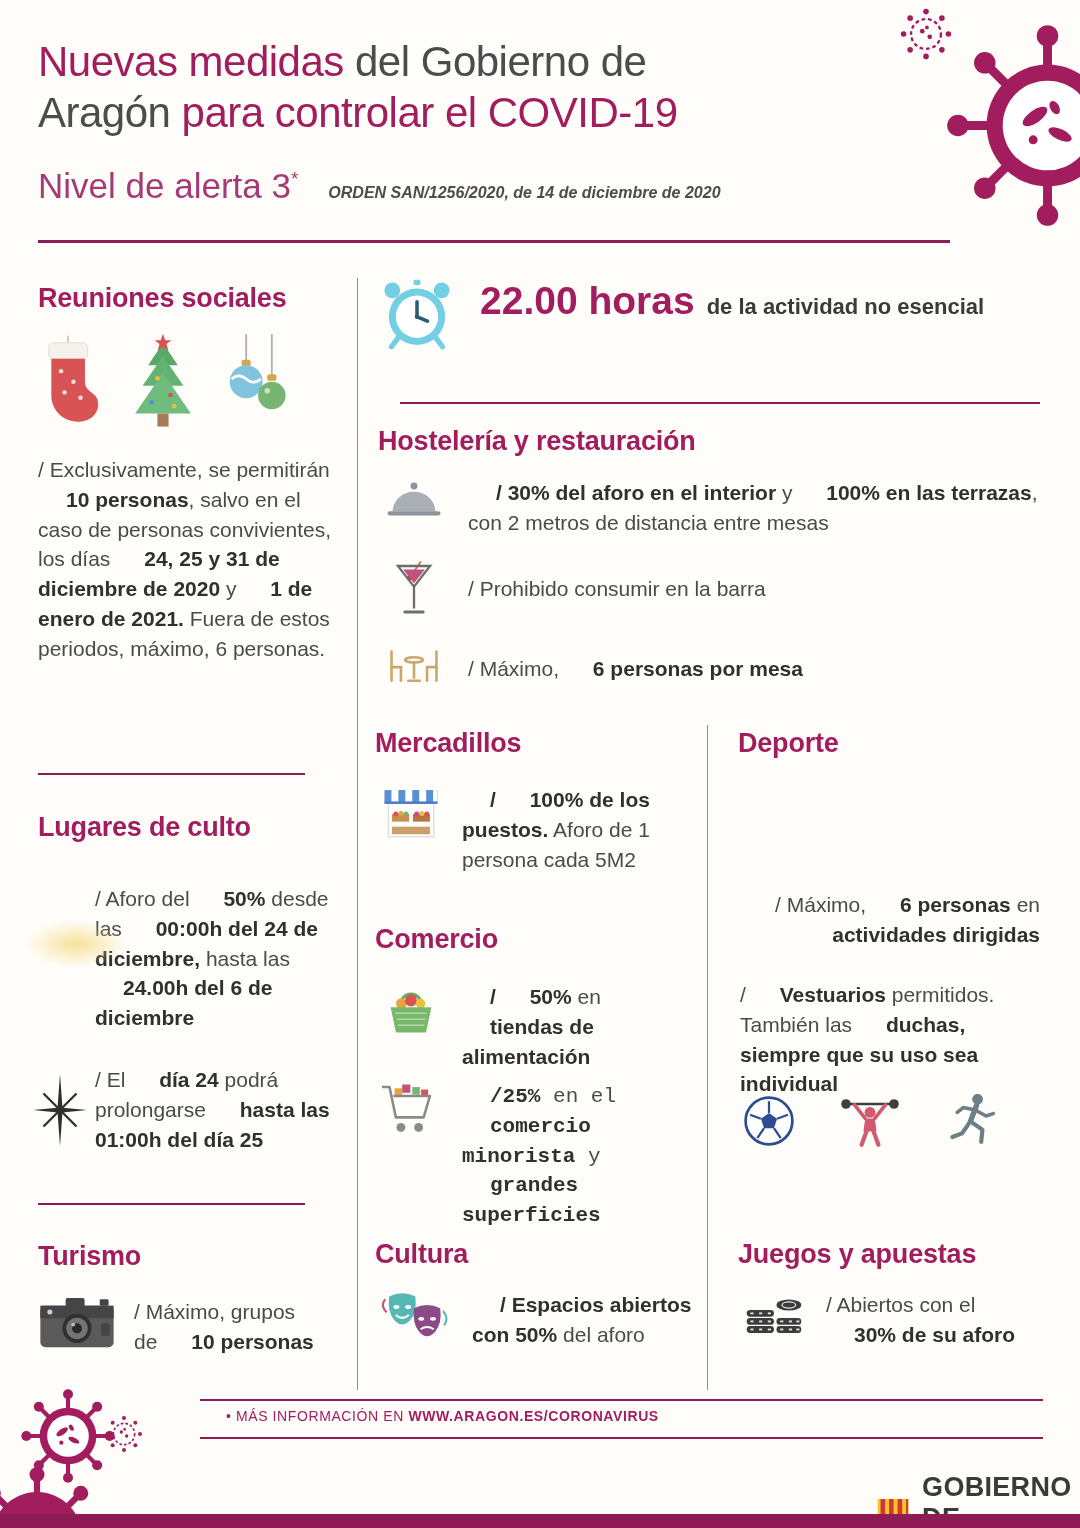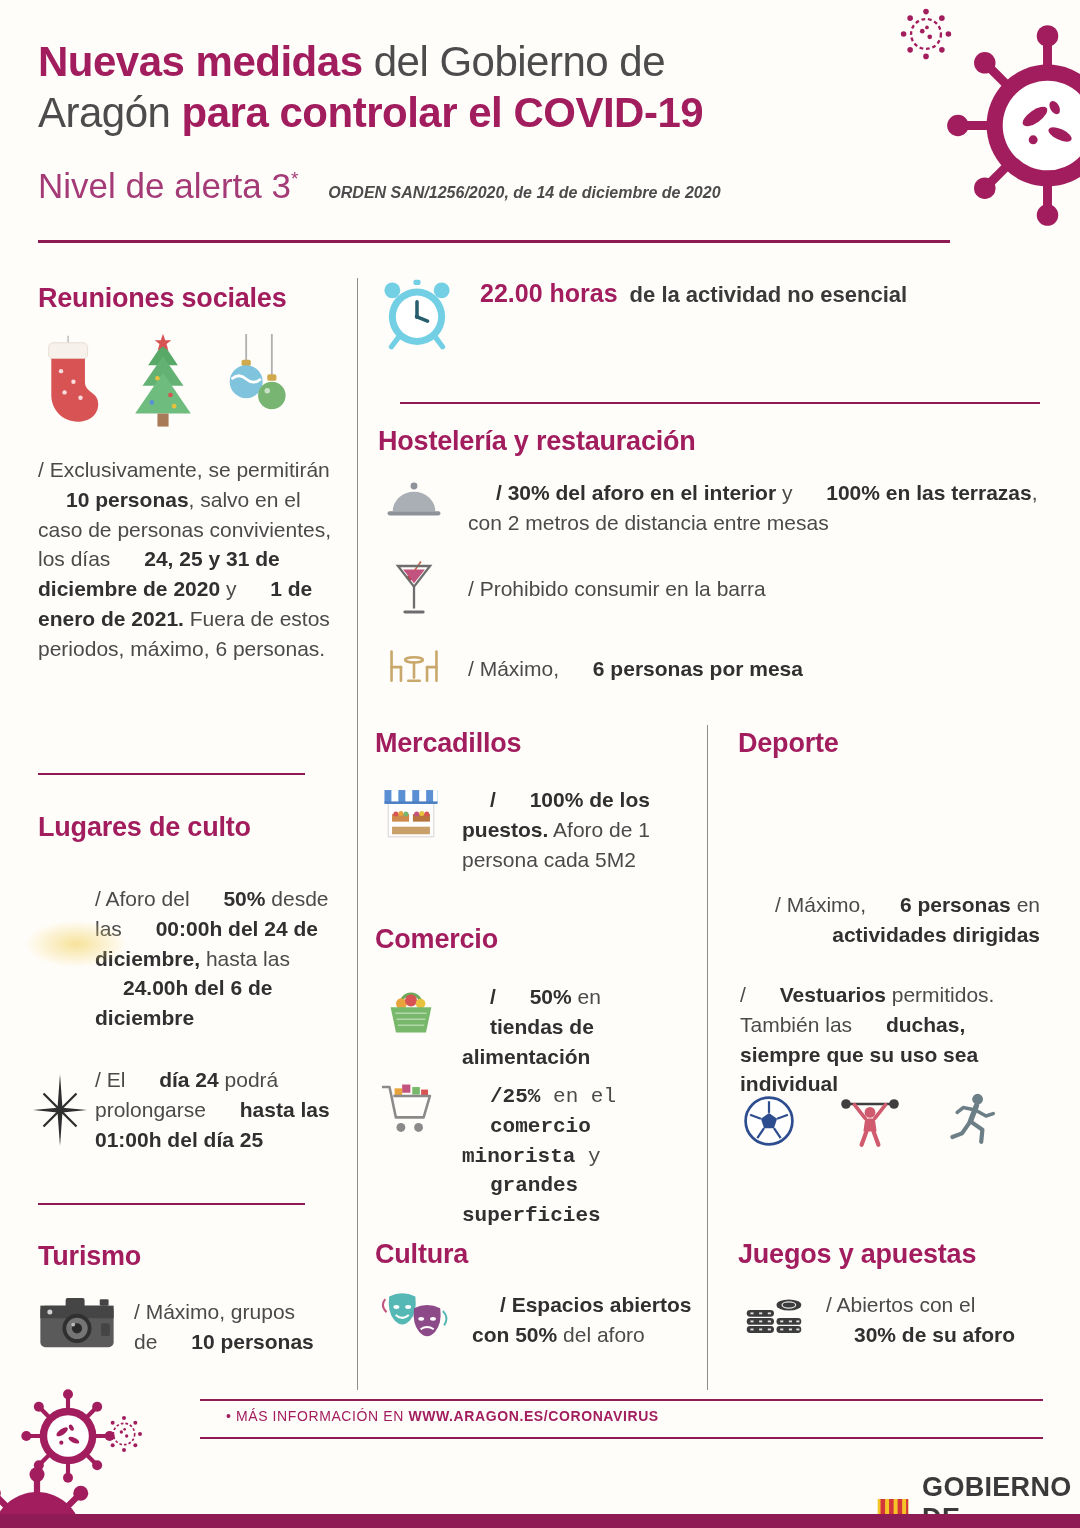--- a/index.html
+++ b/index.html
@@ -7,30 +7,30 @@
   body{ margin:0; background:#d9d9d9; }
   .page{ position:relative; width:1080px; height:1528px; background:#fffdfa; overflow:hidden;
          font-family:"Liberation Sans","DejaVu Sans",sans-serif; color:#474747; }
   .abs{ position:absolute; }
   .h2{ font-size:27px; font-weight:bold; color:var(--mag); letter-spacing:-0.2px; }
   .txt{ font-size:21px; line-height:1.42; color:#4a4a4a; }
   .txt .b{ font-weight:bold; color:#303030;margin-left:28px; }
   .hline{ position:absolute; height:2px; background:var(--magd); }
   .vline{ position:absolute; width:1px; background:#8d8d8d; }
   .title{ position:absolute; left:38px; top:36px; font-size:42px; line-height:1.22; color:#4c4c4c; letter-spacing:-0.5px; }
-  .title .mag{ color:var(--mag); font-weight:bold; }
+  .title .mag{ color:var(--mag); font-weight:normal; }
   .title .gry{ font-weight:400; }
   .alertline{ position:absolute; left:38px; top:166px; display:flex; align-items:baseline; gap:30px; }
   .alert{ font-size:35px; color:#a43b77; }
   .alert sup{ font-size:19px; }
   .order{ font-size:16px; font-style:italic; font-weight:bold; color:#4c4c4c; }
   .closing{ position:absolute; left:380px; top:277px; display:flex; gap:26px; }
   .closing .l1{ font-size:24px; font-weight:bold; color:#3a3a3a; padding-top:2px; }
   .l2{ display:flex; align-items:baseline; gap:12px; margin-top:2px; }
-  .l2 .time{ font-size:25px; font-weight:bold; color:var(--mag); }
+  .l2 .time{ font-size:39px; font-weight:bold; color:var(--mag); }
   .l2 .sfx{ font-size:22px; font-weight:bold; color:#3a3a3a; }
   .row{ display:flex; gap:18px; align-items:flex-start; }
   .ic{ flex:0 0 auto; display:flex; justify-content:center; }
   .pad1{ padding-top:14px; }
   .pad2{ padding-top:4px; }
   .indent{ margin-left:57px; }
   .sun-glow{ position:absolute; left:-14px; top:36px; width:104px; height:48px;
              background:radial-gradient(ellipse at center, rgba(243,214,110,0.68) 0%, rgba(243,214,110,0) 70%); }
   .sports{ position:absolute; left:742px; top:1092px; display:flex; gap:44px; align-items:center; }
   .finfo{ position:absolute; left:226px; top:1408px; font-size:14px; letter-spacing:0.6px; color:var(--mag); }

